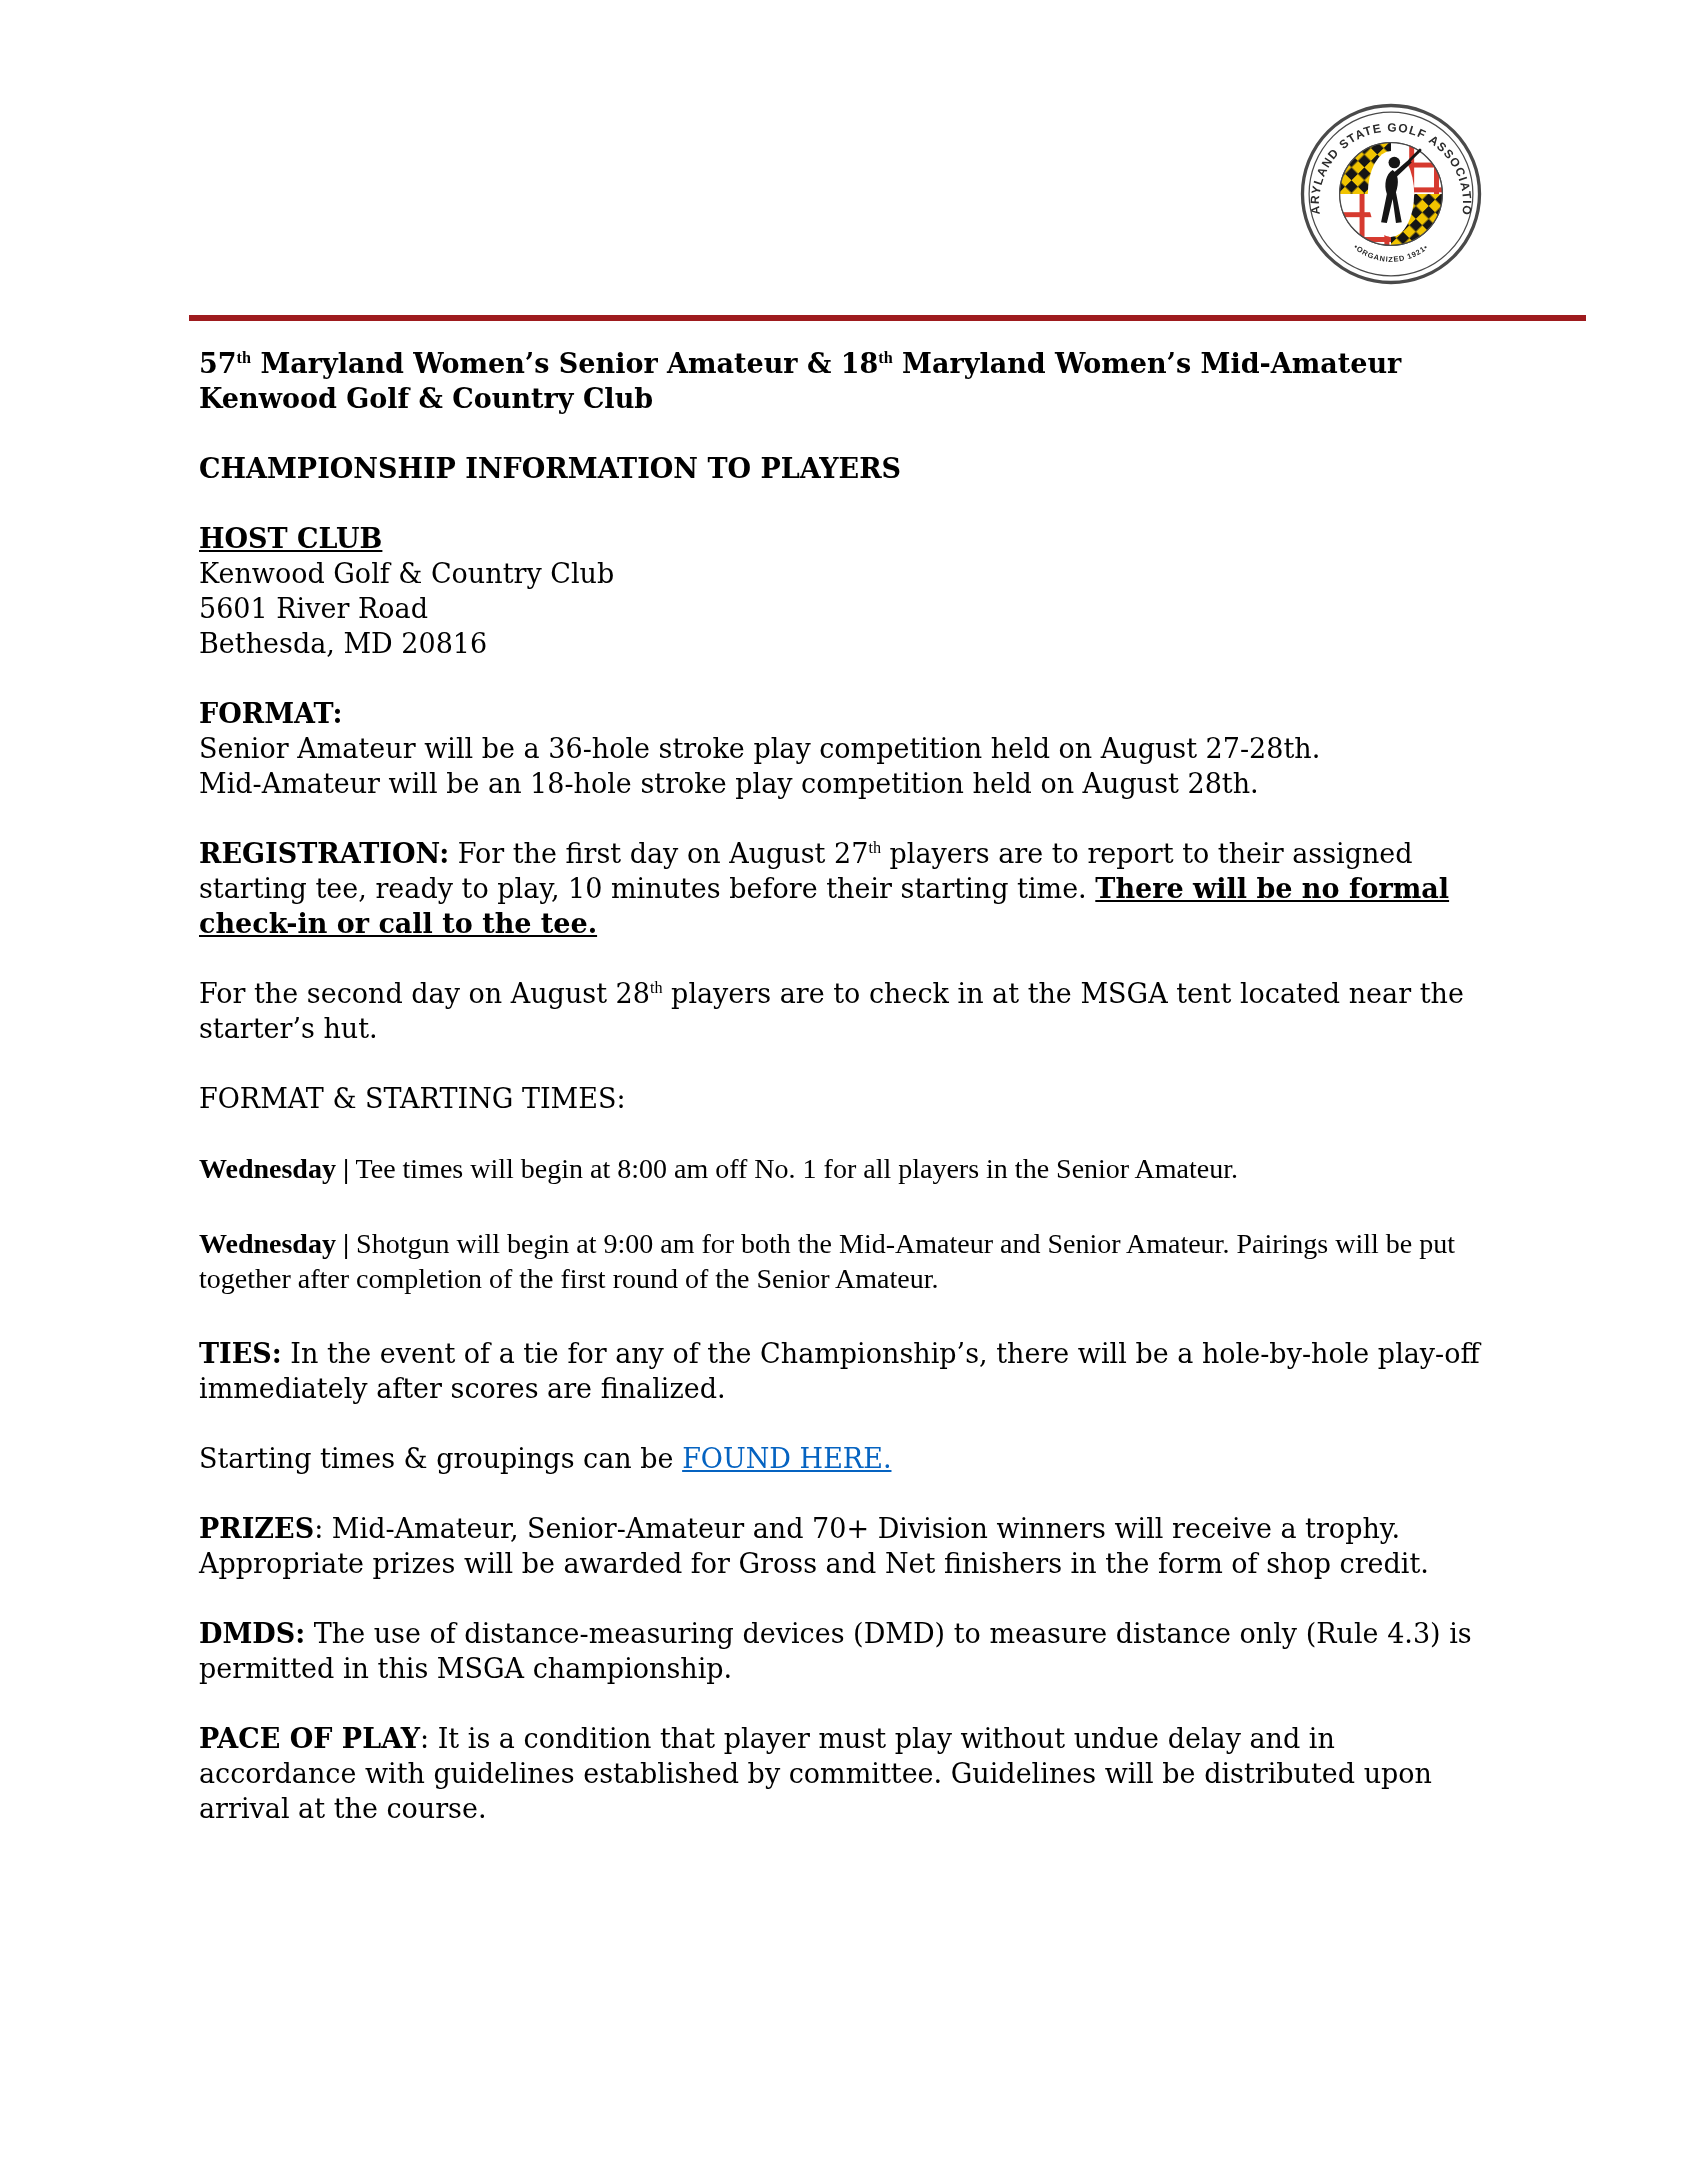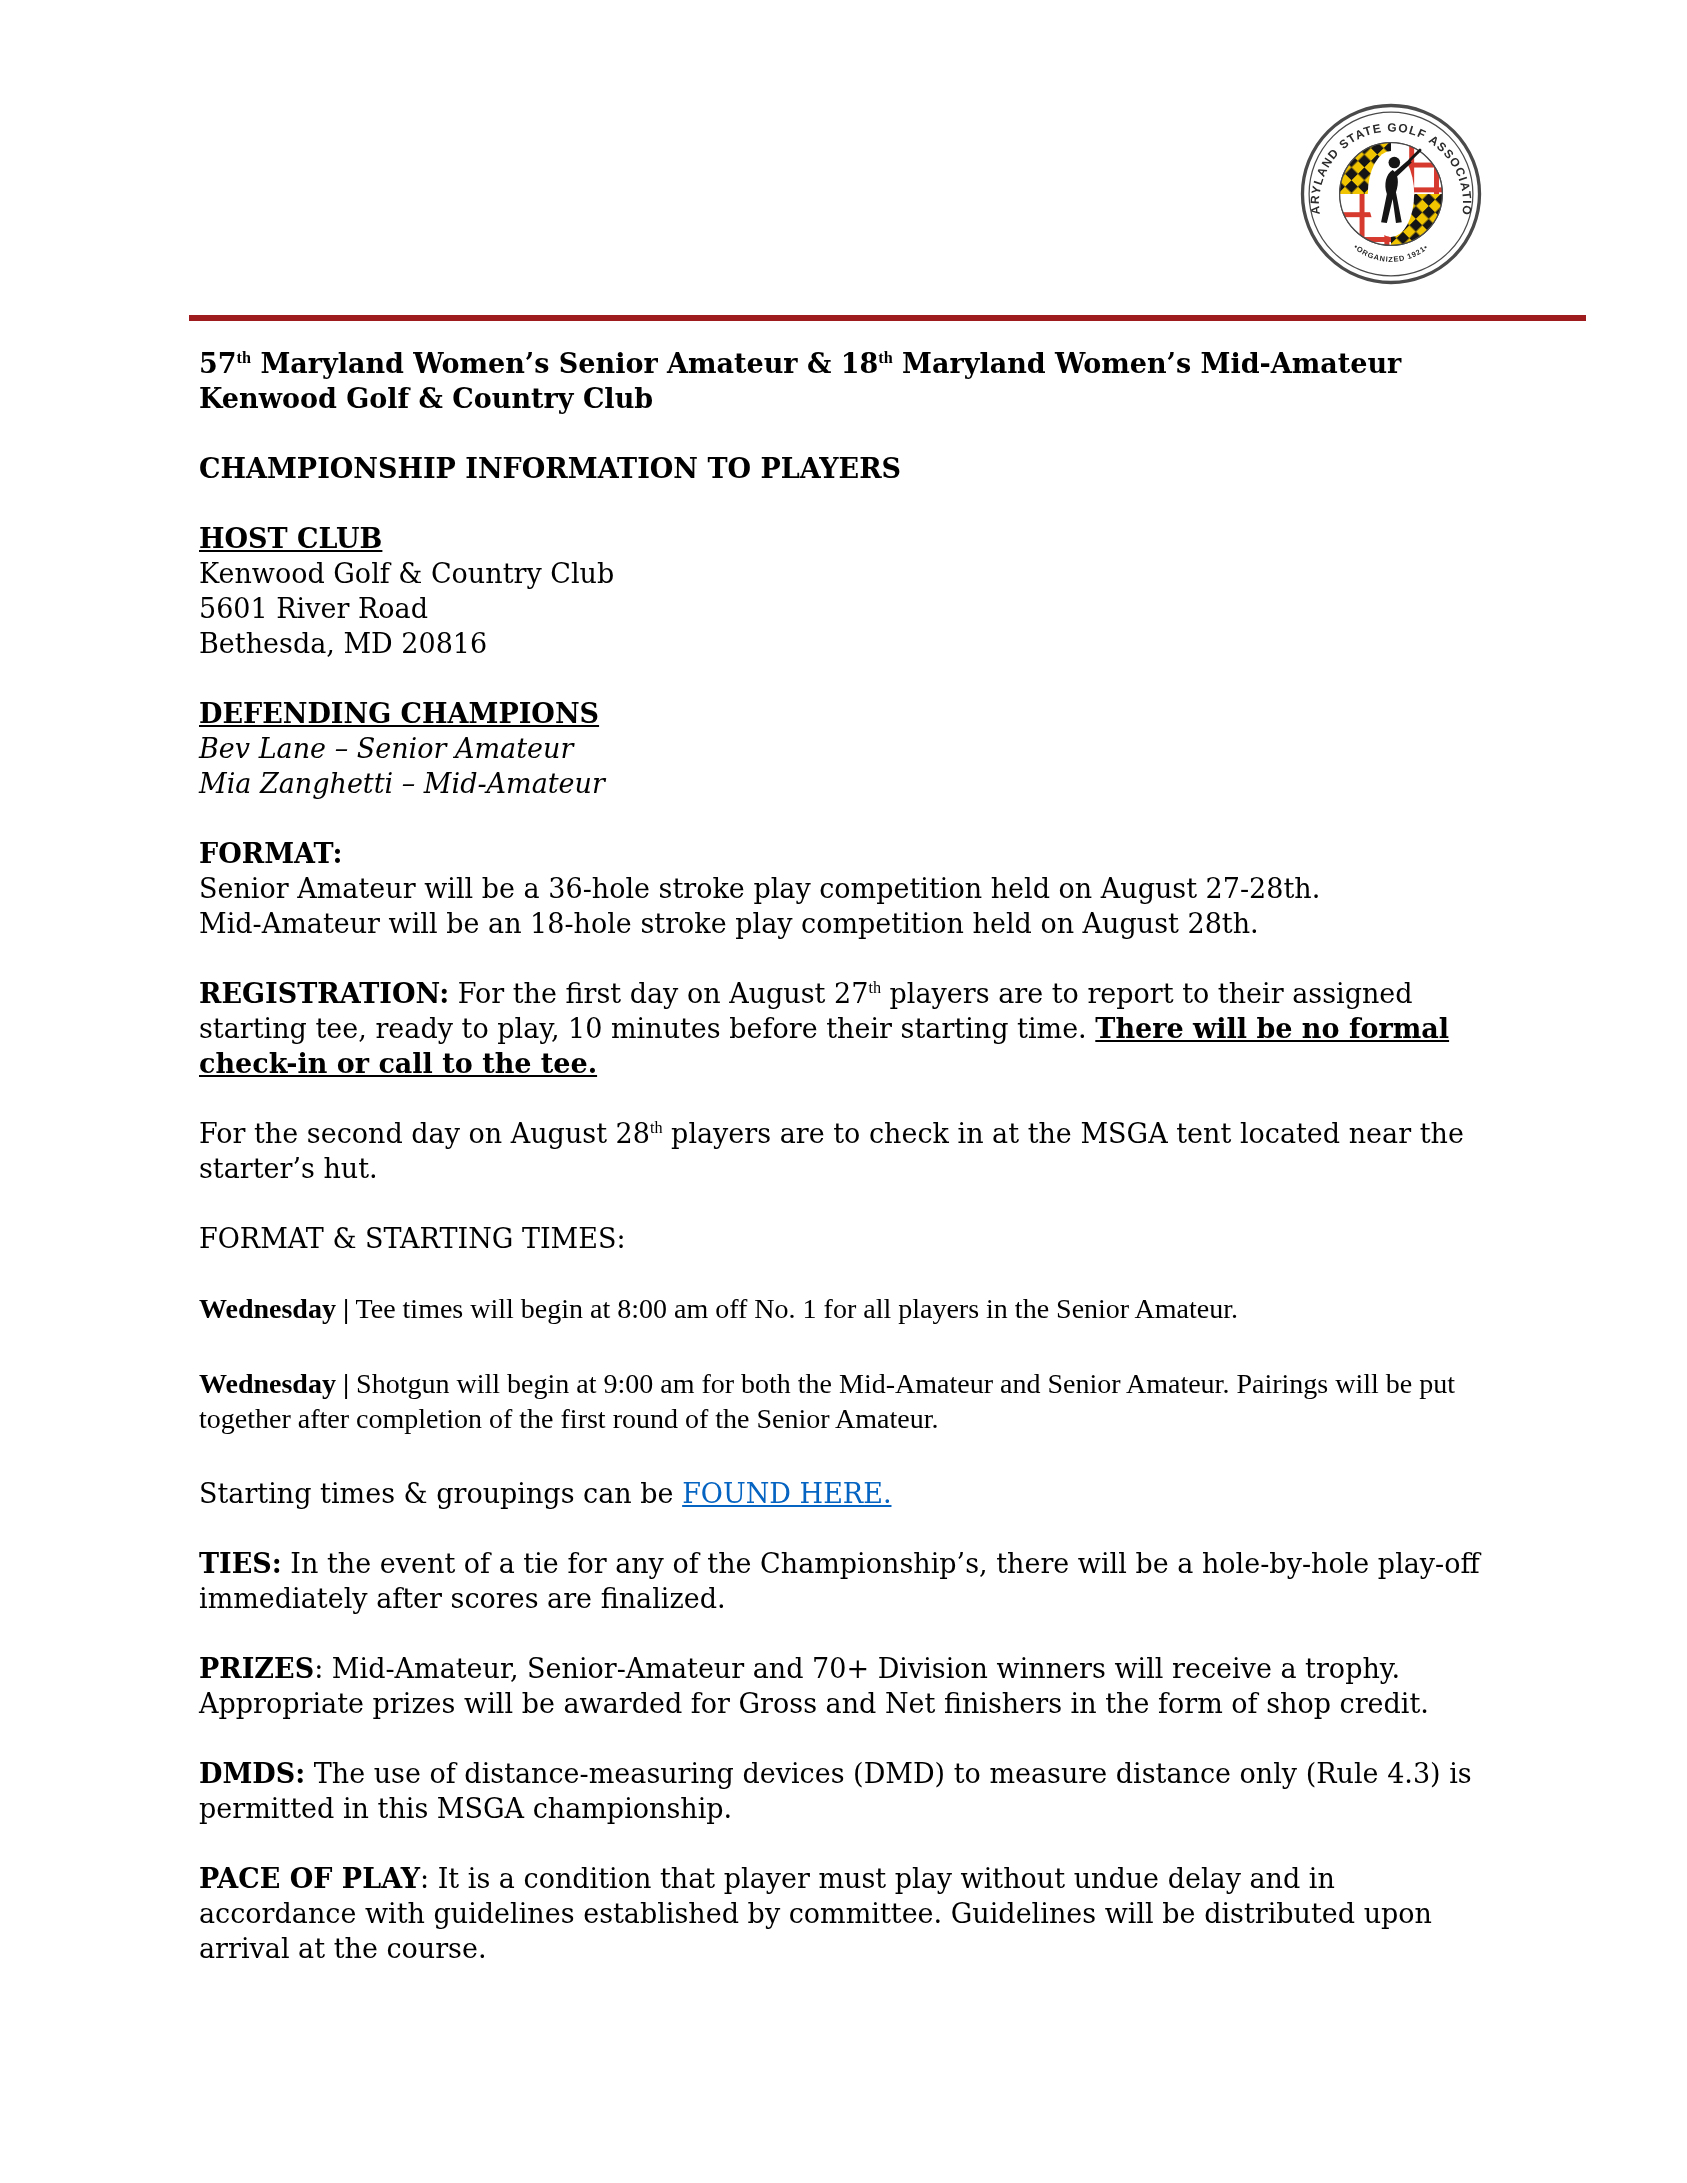--- a/index.html
+++ b/index.html
@@ -101,45 +101,40 @@
       <div class="b">CHAMPIONSHIP INFORMATION TO PLAYERS</div>
     </section>
 
     <section class="block">
       <div><span class="bu">HOST CLUB</span></div>
       <div>Kenwood Golf &amp; Country Club</div>
       <div>5601 River Road</div>
       <div>Bethesda, MD 20816</div>
     </section>
 
-    <section class="block">
-      <div><span class="bu">DEFENDING CHAMPIONS</span></div>
-      <div class="i">Bev Lane – Senior Amateur</div>
-      <div class="i">Mia Zanghetti – Mid-Amateur</div>
-    </section>
 
     <section class="block">
       <div class="b">FORMAT:</div>
       <div>Senior Amateur will be a 36-hole stroke play competition held on August 27-28th.</div>
       <div>Mid-Amateur will be an 18-hole stroke play competition held on August 28th.</div>
     </section>
 
     <p class="block"><span class="b">REGISTRATION:</span><span>  For the first day on August 27</span><sup class="s">th</sup><span> players are to report to their assigned starting tee, ready to play, 10 minutes before their starting time. </span><span class="bu">There will be no formal check-in or call to the tee.</span></p>
 
     <p class="block"><span>For the second day on August 28</span><sup class="s">th</sup><span> players are to check in at the MSGA tent located near the starter’s hut.</span></p>
 
     <p class="block">FORMAT &amp; STARTING TIMES:</p>
 
     <p class="block times"><span class="b">Wednesday |</span><span> Tee times will begin at 8:00 am off No. 1 for all players in the Senior Amateur.</span></p>
 
     <p class="block times"><span class="b">Wednesday |</span><span> Shotgun will begin at 9:00 am for both the Mid-Amateur and Senior Amateur. Pairings will be put together after completion of the first round of the Senior Amateur.</span></p>
 
+    <p class="block"><span class="b">TIES:</span><span> In the event of a tie for any of the Championship’s, there will be a hole-by-hole play-off immediately after scores are finalized.</span></p>
+
     <p class="block"><span>Starting times &amp; groupings can be </span><a class="link" href="#">FOUND HERE.</a></p>
-
-    <p class="block"><span class="b">TIES:</span><span> In the event of a tie for any of the Championship’s, there will be a hole-by-hole play-off immediately after scores are finalized.</span></p>
 
     <p class="block"><span class="b">PRIZES</span><span>: Mid-Amateur, Senior-Amateur and 70+ Division winners will receive a trophy. Appropriate prizes will be awarded for Gross and Net finishers in the form of shop credit.</span></p>
 
     <p class="block"><span class="b">DMDS:</span><span> The use of distance-measuring devices (DMD) to measure distance only (Rule 4.3) is permitted in this MSGA championship.</span></p>
 
     <p class="block"><span class="b">PACE OF PLAY</span><span>: It is a condition that player must play without undue delay and in accordance with guidelines established by committee.  Guidelines will be distributed upon arrival at the course.</span></p>
 
   </main>
 </div>
 

